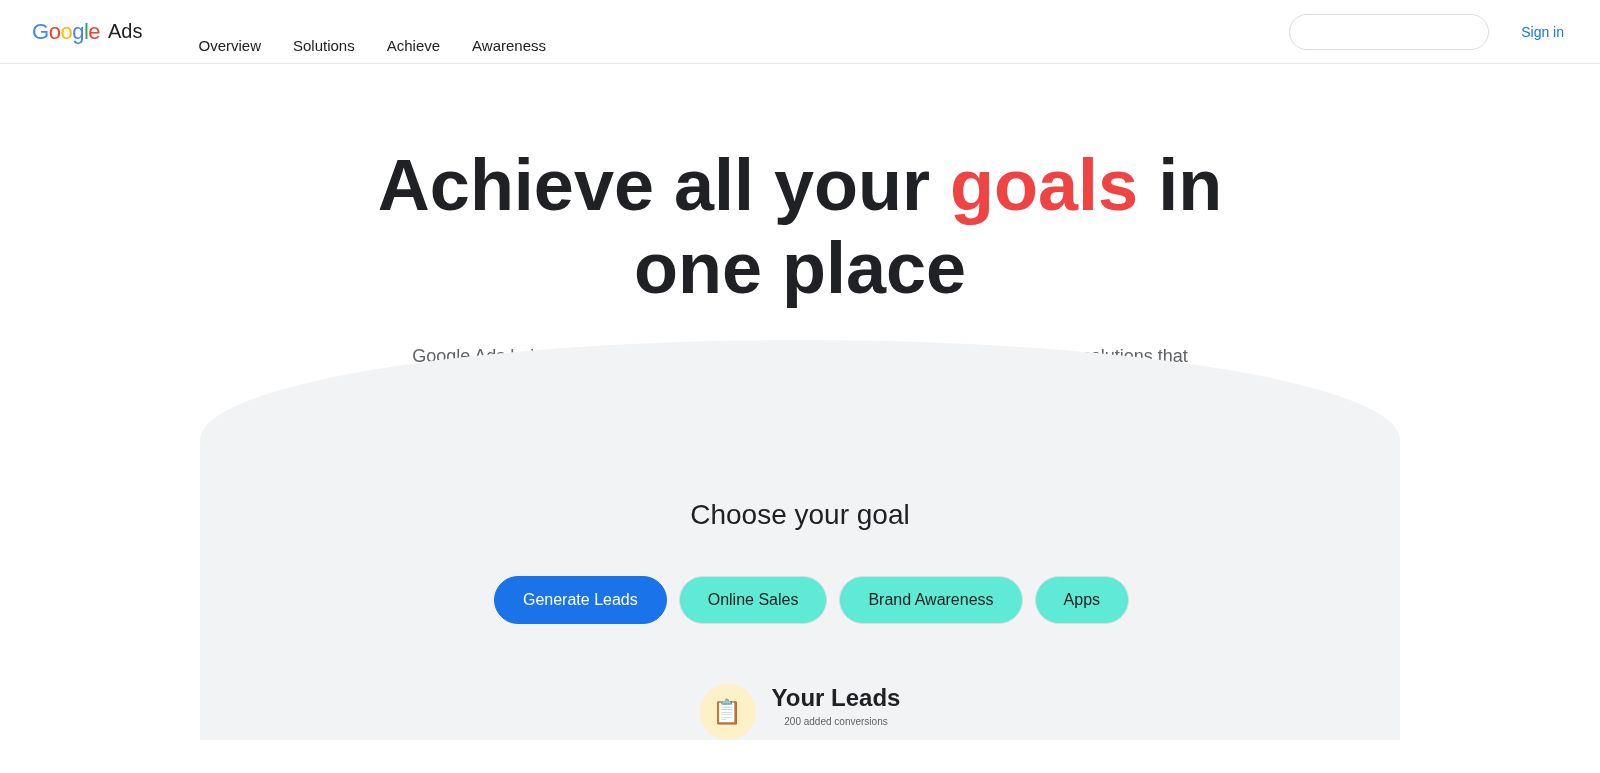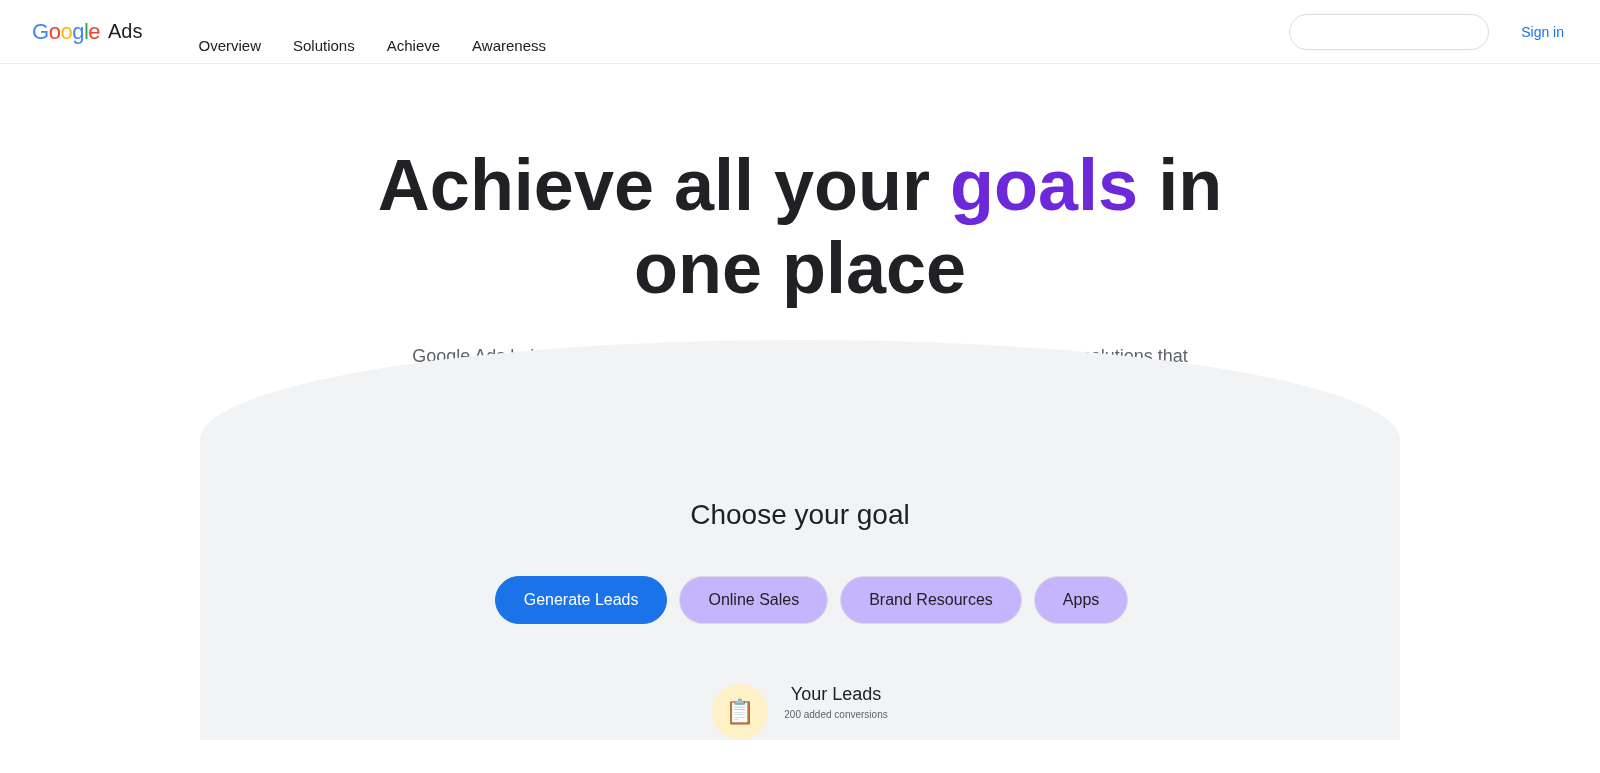--- a/index.html
+++ b/index.html
@@ -110,21 +110,21 @@
 
     .hero-title {
       font-size: 72px;
       font-weight: 700;
       line-height: 1.15;
       color: #202124;
       margin-bottom: 32px;
     }
 
     .hero-title .highlight {
-      color: #6d28d9;
+      color: #ef4444;
     }
 
     .hero-subtitle {
       font-size: 18px;
       color: #5f6368;
       line-height: 1.6;
       max-width: 780px;
       margin: 0 auto;
     }
 
@@ -167,21 +167,21 @@
       flex-wrap: wrap;
       margin-left: 23px;
     }
 
     .goal-btn {
       padding: 14px 28px;
       border-radius: 30px;
       font-size: 16px;
       cursor: pointer;
       border: 1.5px solid #dadce0;
-      background: #c4b5fd;
+      background: #5eead4;
       color: #202124;
       font-weight: 500;
       transition: all 0.2s;
     }
 
     .goal-btn.active {
       background: #1a73e8;
       color: #fff;
       border-color: #1a73e8;
     }
@@ -209,22 +209,22 @@
       border-radius: 50%;
       background: #fef0c7;
       display: flex;
       align-items: center;
       justify-content: center;
       font-size: 24px;
       flex-shrink: 0;
     }
 
     .preview-text h3 {
-      font-size: 18px;
-      font-weight: 400;
+      font-size: 24px;
+      font-weight: 700;
       color: #202124;
       margin-bottom: 4px;
     }
 
     .preview-text p {
       font-size: 10px;
       color: #5f6368;
     }
 
     
@@ -273,21 +273,21 @@
   <p class="hero-subtitle">Google Ads helps you figure out what matters most to your business so you choose solutions that lead to success.</p>
 </section>
 
 <section class="goal-section">
   <div class="goal-bg-arch"></div>
   <div class="goal-content">
     <h2 class="goal-title">Choose your goal</h2>
     <div class="goal-buttons">
       <button class="goal-btn active">Generate Leads</button>
       <button class="goal-btn">Online Sales</button>
-      <button class="goal-btn">Brand Resources</button>
+      <button class="goal-btn">Brand Awareness</button>
       <button class="goal-btn">Apps</button>
     </div>
 
     <div class="bottom-preview">
       <div class="preview-card">
         <div class="preview-icon">
           <span>📋</span>
         </div>
         <div class="preview-text">
           <h3>Your Leads</h3>

